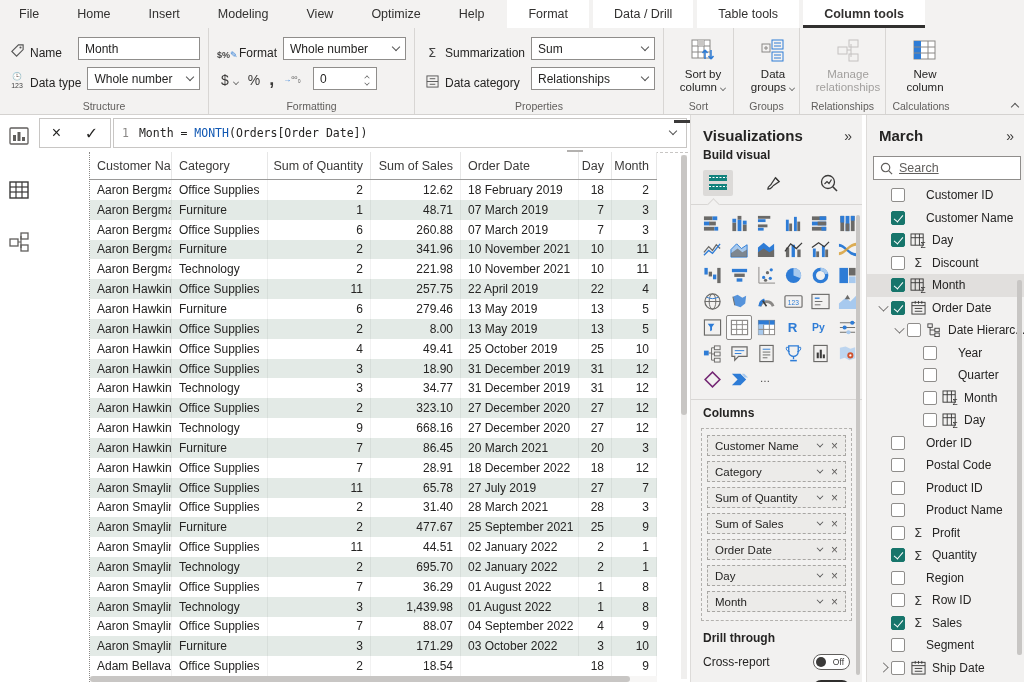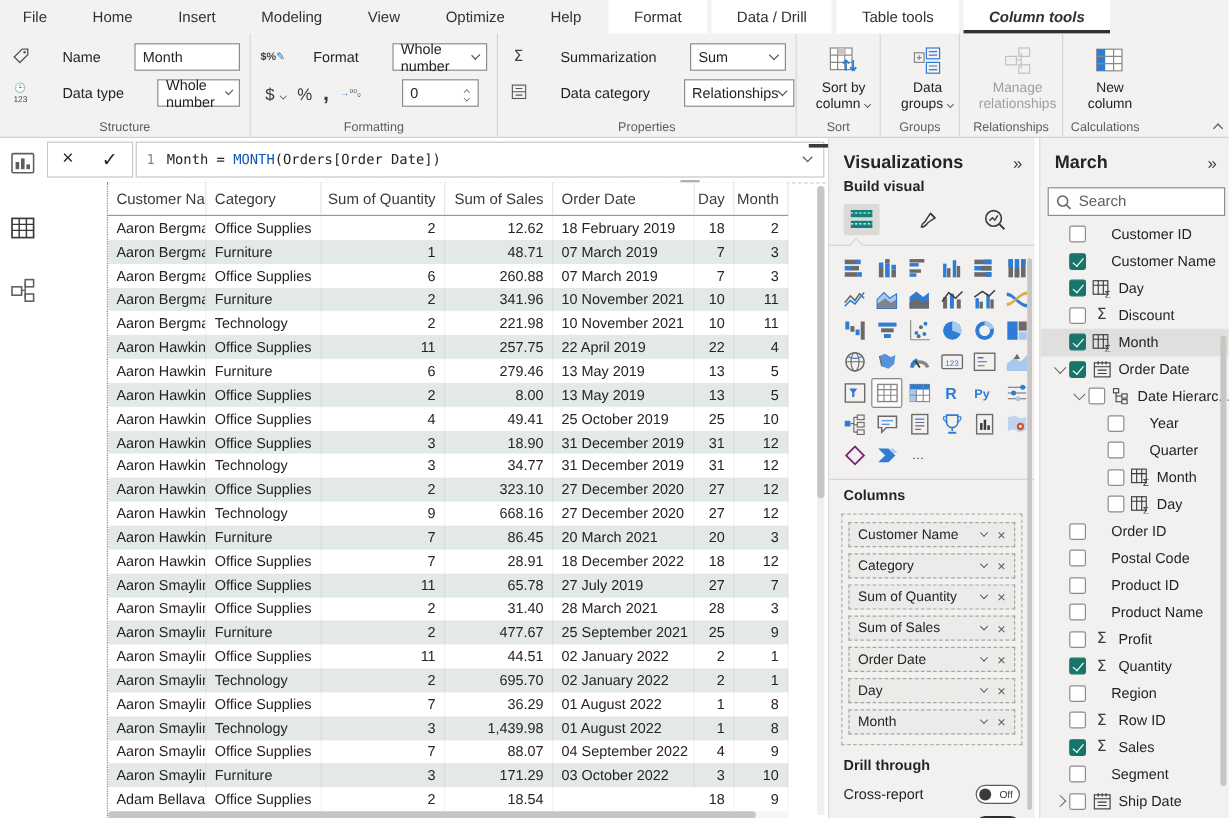--- a/index.html
+++ b/index.html
@@ -5,29 +5,29 @@
   * { margin:0; padding:0; box-sizing:border-box; }
   html,body { width:1024px; height:682px; overflow:hidden; background:#fff;
     font-family:"Liberation Sans","DejaVu Sans",sans-serif; color:#252423; }
   #app { position:relative; width:1024px; height:682px; background:#fff; }
 
   
   #tabs-row { position:absolute; left:0; top:0; width:1024px; height:28px;
     background:#f3f2f1; display:flex; align-items:stretch; }
   .tab { padding:0 19px; font-size:12.5px; line-height:28px; color:#323130; cursor:default; white-space:nowrap; }
   .tab.ctx { background:#fff; margin-left:4px; padding:0 21px; }
-  .tab.ctx.active { font-weight:bold; border-bottom:3px solid #31302f;font-style:italic; }
+  .tab.ctx.active { font-weight:bold; border-bottom:3px solid #31302f; }
 
   
   #ribbon { position:absolute; left:0; top:28px; width:1024px; height:87px;
     background:#f3f2f1; border-bottom:1px solid #d4d2d0; display:flex; }
   .rgroup { position:relative; height:100%; border-right:1px solid #d8d6d4; padding:7px 8px 16px 8px; }
   .rgroup .caption { position:absolute; bottom:2px; left:0; right:0; text-align:center;
     font-size:10.5px; color:#605e5c; }
-  .ctl-row { display:flex; align-items:center; height:25px; margin-bottom:5px;gap:22px; }
+  .ctl-row { display:flex; align-items:flex-end; height:25px; margin-bottom:5px; }
   .ctl-label { font-size:12px; color:#252423; margin:0 6px 0 4px; white-space:nowrap; }
   .ricon { width:18px; text-align:center; font-size:11px; color:#444; flex:0 0 18px; }
   .tbox, .dd { background:#fff; border:1px solid #8f8d8b; height:23px; font-size:12px;
     display:flex; align-items:center; padding:0 6px; position:relative; }
   .dd .chev { margin-left:auto; }
   .chev { width:6px; height:6px; border-right:1.4px solid #555; border-bottom:1.4px solid #555;
     transform:rotate(45deg); display:inline-block; margin-top:-3px; }
   .chev.up { transform:rotate(-135deg); margin-top:3px; }
   .bigbtn { width:62px; display:flex; flex-direction:column; align-items:center; text-align:center;
     font-size:11.5px; line-height:13px; padding-top:3px; color:#252423; }
@@ -116,21 +116,21 @@
   .toggle.off { border:1px solid #605e5c; background:#fff; color:#3b3a39; }
   .toggle.off .dot { position:absolute; left:2px; top:2px; width:10px; height:10px; border-radius:50%; background:#3b3a39; }
   .toggle.off .tlabel { position:absolute; right:5px; top:2px; }
   .toggle.on { background:#2f2e2d; color:#fff; }
 
   #viz-scroll { position:absolute; right:2px; top:100px; width:4px; height:460px; background:#c8c6c4; border-radius:2px; }
 
   
   #search-box { margin:8px 0 4px 6px; width:148px; height:24px; background:#fff; border:1px solid #8f8d8b;
     display:flex; align-items:center; padding:0 6px; }
-  #search-box .ph { color:#605e5c; font-size:12.5px; margin-left:6px; }
+  #search-box .ph { color:#605e5c; font-size:12.5px; margin-left:6px;text-decoration:underline; }
   #field-list { position:relative; margin-top:2px; overflow:hidden; height:498px; }
   .field-row { display:flex; align-items:center; height:22.5px; font-size:12px; color:#252423; padding-left:8px; }
   .field-row.sel { background:#e1dfdd; }
   .slot { flex:0 0 16px; display:flex; align-items:center; justify-content:center; }
   .cb { width:14px; height:14px; border:1px solid #8f8d8b; border-radius:2px; background:#fff; position:relative; flex:0 0 14px; }
   .cb.checked { background:#17756b; border-color:#17756b; }
   .cb.checked::after { content:""; position:absolute; left:4px; top:1px; width:4px; height:8px;
     border-right:1.6px solid #fff; border-bottom:1.6px solid #fff; transform:rotate(40deg); }
   .ficon { flex:0 0 20px; display:flex; align-items:center; justify-content:center; margin-left:3px; color:#3b3a39; }
   .ficon.empty { flex:0 0 14px; }

